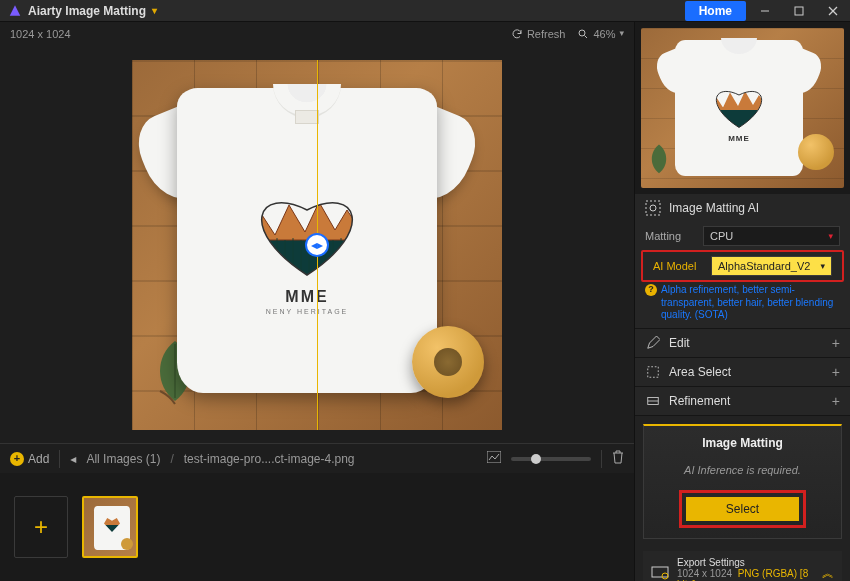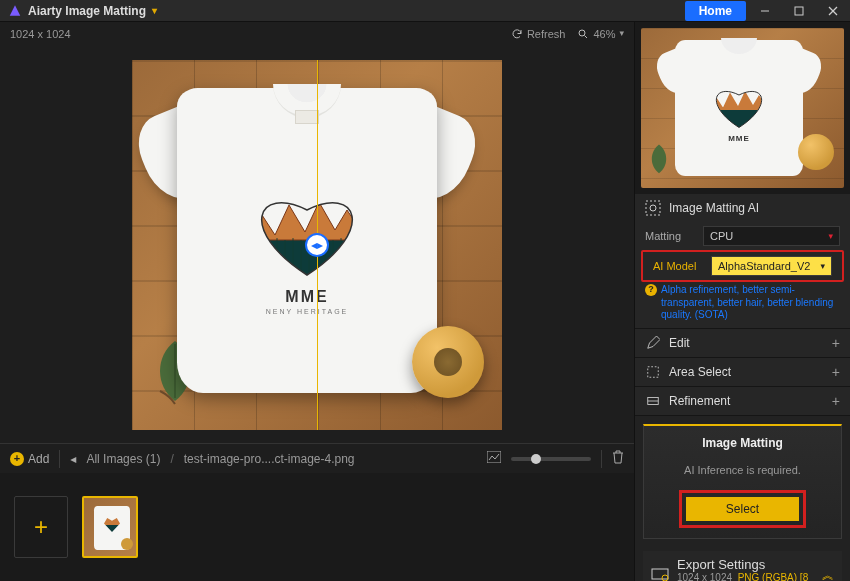--- a/index.html
+++ b/index.html
@@ -84,28 +84,28 @@
 .select { flex:1; height:20px; background:#1b1b1b; border:1px solid #3a3a3a; color:#ccc; display:flex; align-items:center; padding:0 6px; justify-content:space-between; cursor:pointer; }
 .select.yellow { background:#fde047; color:#222; font-weight:500; }
 .select .chv { font-size:9px; }
 .highlight-box { border:2px solid #d2201f; border-radius:2px; }
 .hintrow { padding: 2px 10px 6px 10px; display:flex; gap:4px; font-size:10px; line-height:1.25; }
 .hintrow .q { width:12px; height:12px; border-radius:50%; background:#e9b200; color:#222; display:flex; align-items:center; justify-content:center; font-size:9px; font-weight:700; flex-shrink:0; }
 .hintrow .txt { color:#1a78ff; }
 
 .matting-card { margin: 8px; background: linear-gradient(#2c2c2c,#242424); border:1px solid #3a3a3a; border-top:2px solid #e9b600; padding: 10px; text-align:center; }
 .matting-card .t { color:#eee; font-weight:600; font-size:12px; margin-bottom:14px; }
-.matting-card .s { color:#999; font-size:11px; margin-bottom:14px; }
+.matting-card .s { color:#999; font-size:11px; margin-bottom:14px;font-style:italic; }
 .start-wrap { border:3px solid #d2201f; padding:4px; display:inline-block; }
 .start-btn { background:#e9b600; color:#222; padding:5px 40px; font-size:12px; font-weight:500; cursor:pointer; }
 
 .exportset { margin: 4px 8px 0 8px; background:#262626; padding:6px 8px; display:flex; align-items:center; gap:8px; }
 .exportset .ic { width:18px; height:14px; position:relative; }
 .exportset .info { flex:1; }
-.exportset .t { color:#ddd; font-size:13px; }
+.exportset .t { color:#ddd; font-size:10px; }
 .exportset .d { color:#999; font-size:10px; }
 .exportset .d .y { color:#e9b600; }
 .exportset .up { color:#e9b600; font-size:12px; cursor:pointer; }
 
 .mini-shirt { position:absolute; inset:0; }
 </style>
 </head>
 <body>
 
 <div class="titlebar">

